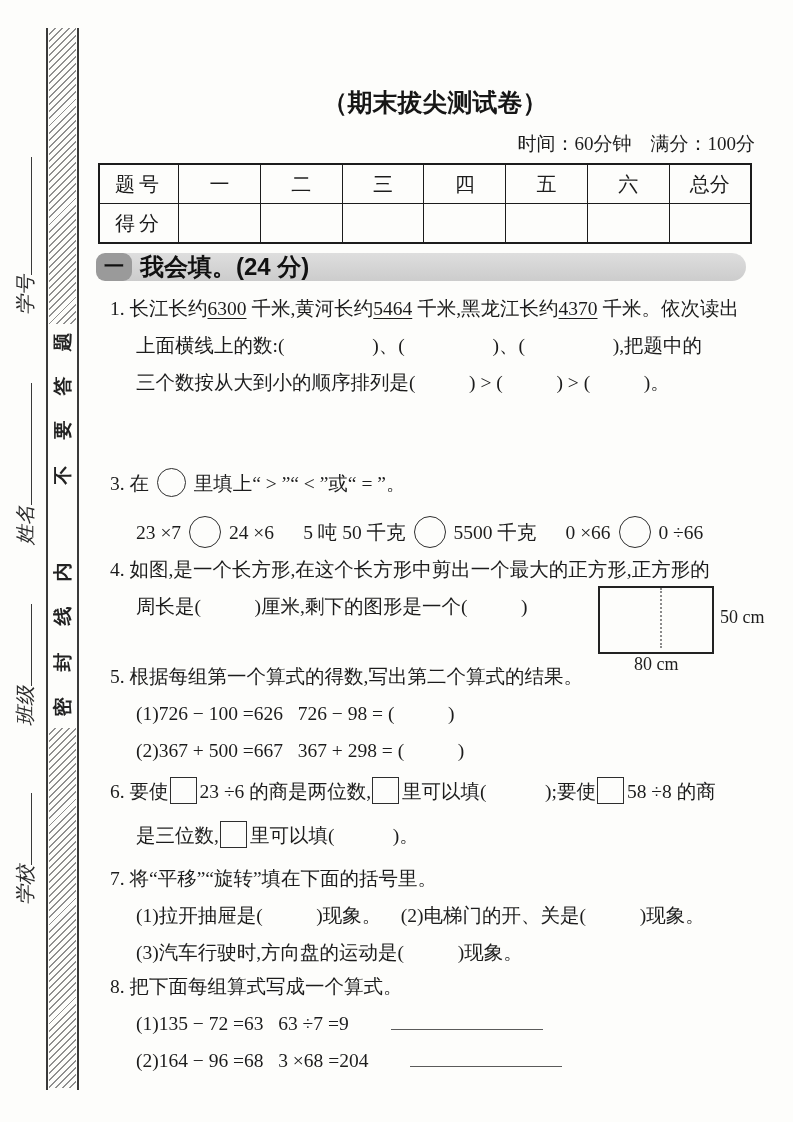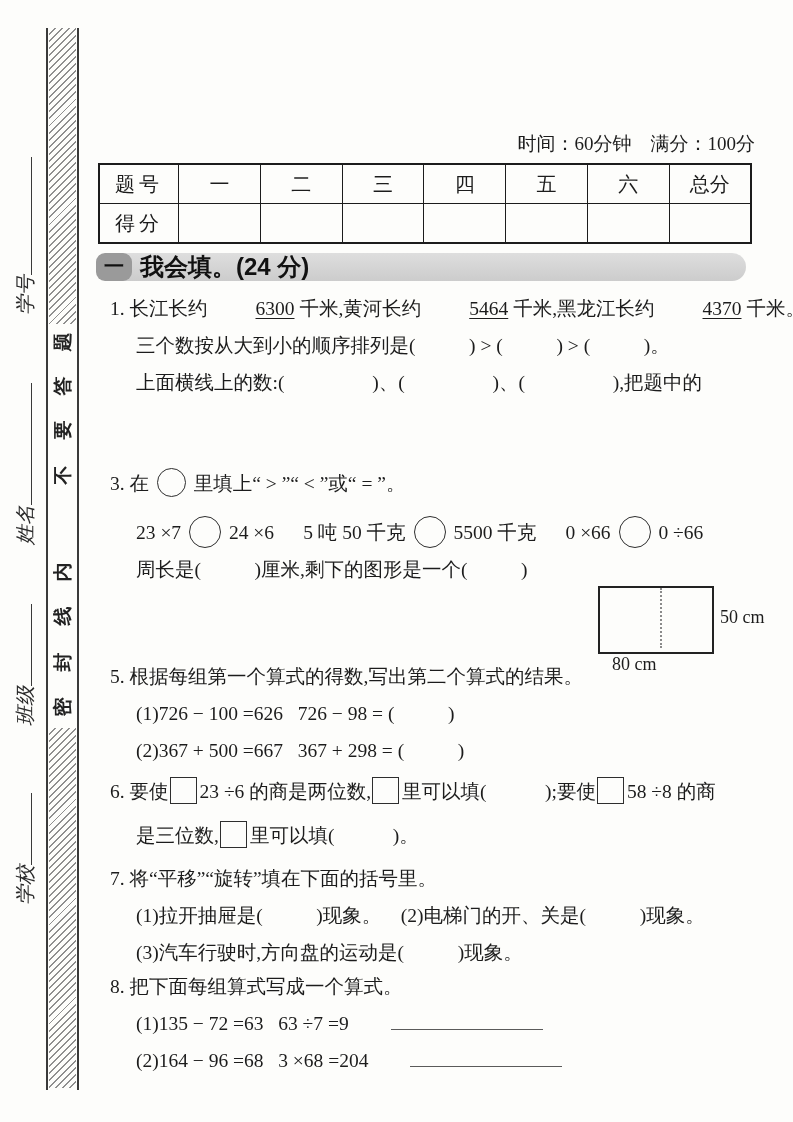--- a/index.html
+++ b/index.html
@@ -32,33 +32,33 @@
           background:linear-gradient(#dedede,#cccccc);}
   .secnum{position:absolute;left:0;top:0;width:36px;height:28px;border-radius:9px;background:#9a9a9a;
           text-align:center;line-height:26px;font-size:20px;font-weight:bold;color:#101010;
           font-family:"Liberation Sans","DejaVu Sans",sans-serif;}
   .sectitle{position:absolute;left:44px;top:0;line-height:28px;font-size:24px;font-weight:bold;color:#111;
             font-family:"Liberation Sans","DejaVu Sans",sans-serif;}
   
   .q{position:absolute;left:98px;width:668px;}
   .ln{position:relative;white-space:pre;height:37px;line-height:37px;font-size:19.5px;padding-left:12px;}
   .ln.ind{padding-left:38px;} .ln.ind2{padding-left:32px;} .ln.tall{height:44px;line-height:44px;}
-  .u{text-decoration:underline;text-underline-offset:3px;margin-left:48px;}
+  .u{text-decoration:underline;text-underline-offset:3px;}
   .cmp{display:inline-block;width:30px;height:30px;border:1.7px solid #2e2e2e;border-radius:50%;
        vertical-align:-9px;margin:0 3px;background:#fdfdfb;}
   .cmp.sm{width:27px;height:27px;vertical-align:-7px;}
   .box{display:inline-block;width:25px;height:25px;border:1.7px solid #2e2e2e;vertical-align:-6px;
        margin:0 3px 0 1px;background:#fdfdfb;}
   .blank{display:inline-block;width:152px;border-bottom:1.6px solid #5a5a5a;height:1em;margin-left:42px;}
   
   .diagram{position:absolute;left:598px;top:586px;width:180px;height:95px;}
   .drect{position:absolute;left:0;top:0;width:112px;height:64px;border:2px solid #222;}
   .ddash{position:absolute;left:62px;top:2px;height:60px;border-left:2px dotted #8a8a8a;}
   .dlh{position:absolute;left:122px;top:21px;font-size:18px;white-space:nowrap;}
-  .dlw{position:absolute;left:14px;top:68px;font-size:18px;white-space:nowrap;}
+  .dlw{position:absolute;left:36px;top:68px;font-size:18px;white-space:nowrap;}
 </style>
 </head>
 <body>
 
 <div class="page">
 
   <div class="vline l"></div>
   <div class="vline r"></div>
   <div class="hatch top"></div>
   <div class="hatch bot"></div>
@@ -70,20 +70,21 @@
   <span class="sc" style="top:560px">内</span>
   <span class="sc" style="top:604px">线</span>
   <span class="sc" style="top:650px">封</span>
   <span class="sc" style="top:695px">密</span>
 
   <div class="field" style="left:12px;top:315px"><span>学号</span><span class="fl" style="width:118px"></span></div>
   <div class="field" style="left:12px;top:545px"><span>姓名</span><span class="fl" style="width:122px"></span></div>
   <div class="field" style="left:12px;top:726px"><span>班级</span><span class="fl" style="width:82px"></span></div>
   <div class="field" style="left:12px;top:905px"><span>学校</span><span class="fl" style="width:72px"></span></div>
 
+  <div class="subtitle">（期末拔尖测试卷）</div>
   <div class="meta">时间：60分钟　满分：100分</div>
 
   <table class="score">
     <tbody>
         <tr>
       <td class="c0">题号</td>
       <td>一</td>
       <td>二</td>
       <td>三</td>
       <td>四</td>
@@ -104,31 +105,32 @@
   </tbody>
     </table>
 
   <div class="secbar">
     <div class="secnum">一</div>
     <div class="sectitle">我会填。(24 分)</div>
   </div>
 
   <div class="q" style="top:290px">
     <div class="ln"><span>1. 长江长约</span><span class="u">6300</span><span> 千米,黄河长约</span><span class="u">5464</span><span> 千米,黑龙江长约</span><span class="u">4370</span><span> 千米。依次读出</span></div>
+    <div class="ln ind">上面横线上的数:(                  )、(                  )、(                  ),把题中的</div>
     <div class="ln ind">三个数按从大到小的顺序排列是(           ) &gt; (           ) &gt; (           )。</div>
-    <div class="ln ind">上面横线上的数:(                  )、(                  )、(                  ),把题中的</div>
   </div>
 
 
   <div class="q" style="top:462px">
     <div class="ln tall"><span>3. 在 </span><span class="cmp sm"></span><span> 里填上“ &gt; ”“ &lt; ”或“ = ”。</span></div>
     <div class="ln ind tall" style="margin-top:5px"><span>23 ×7 </span><span class="cmp"></span><span> 24 ×6      5 吨 50 千克 </span><span class="cmp"></span><span> 5500 千克      0 ×66 </span><span class="cmp"></span><span> 0 ÷66</span></div>
   </div>
 
   <div class="q" style="top:551px">
+    <div class="ln">4. 如图,是一个长方形,在这个长方形中剪出一个最大的正方形,正方形的</div>
     <div class="ln ind">周长是(           )厘米,剩下的图形是一个(           )</div>
   </div>
   <div class="diagram">
     <div class="drect"></div>
     <div class="ddash"></div>
     <div class="dlh">50 cm</div>
     <div class="dlw">80 cm</div>
   </div>
 
   <div class="q" style="top:658px">

